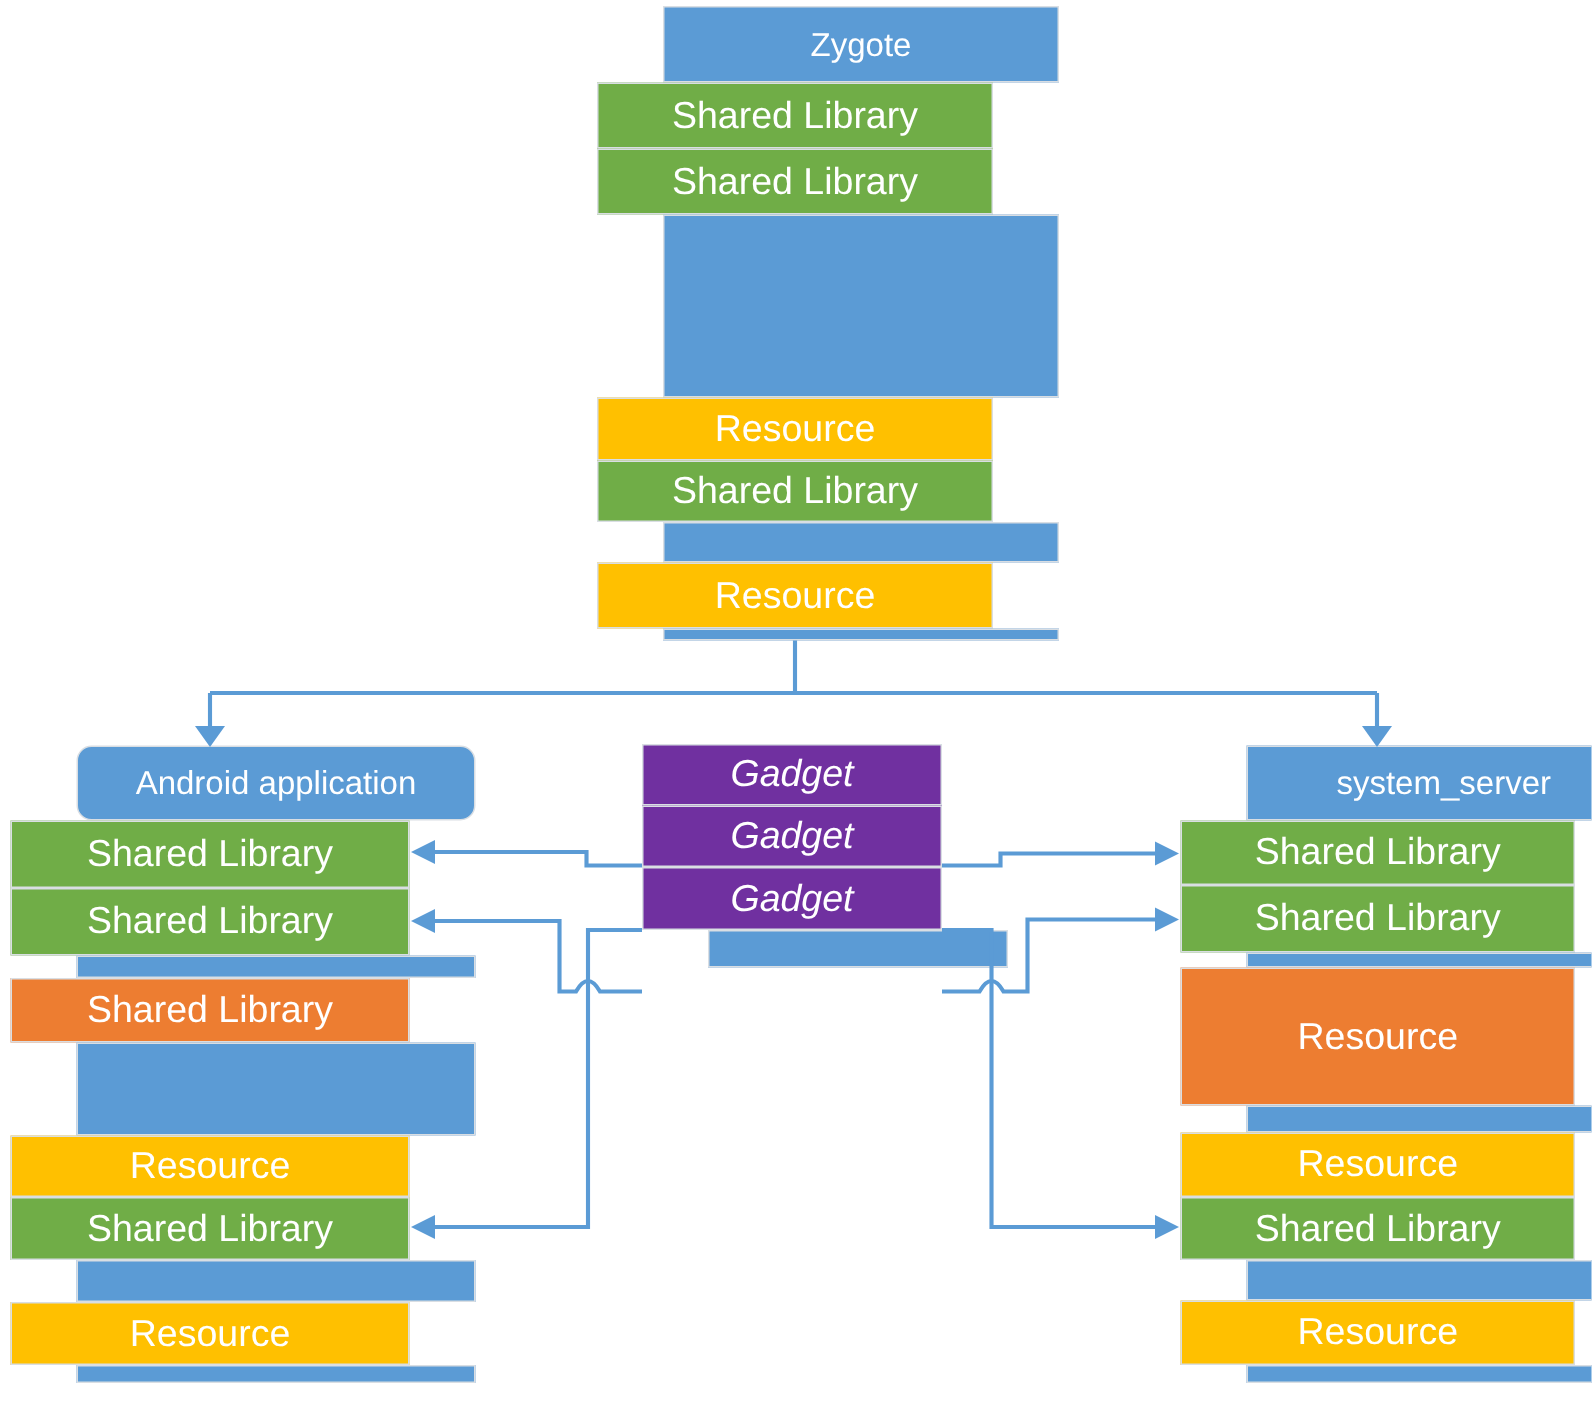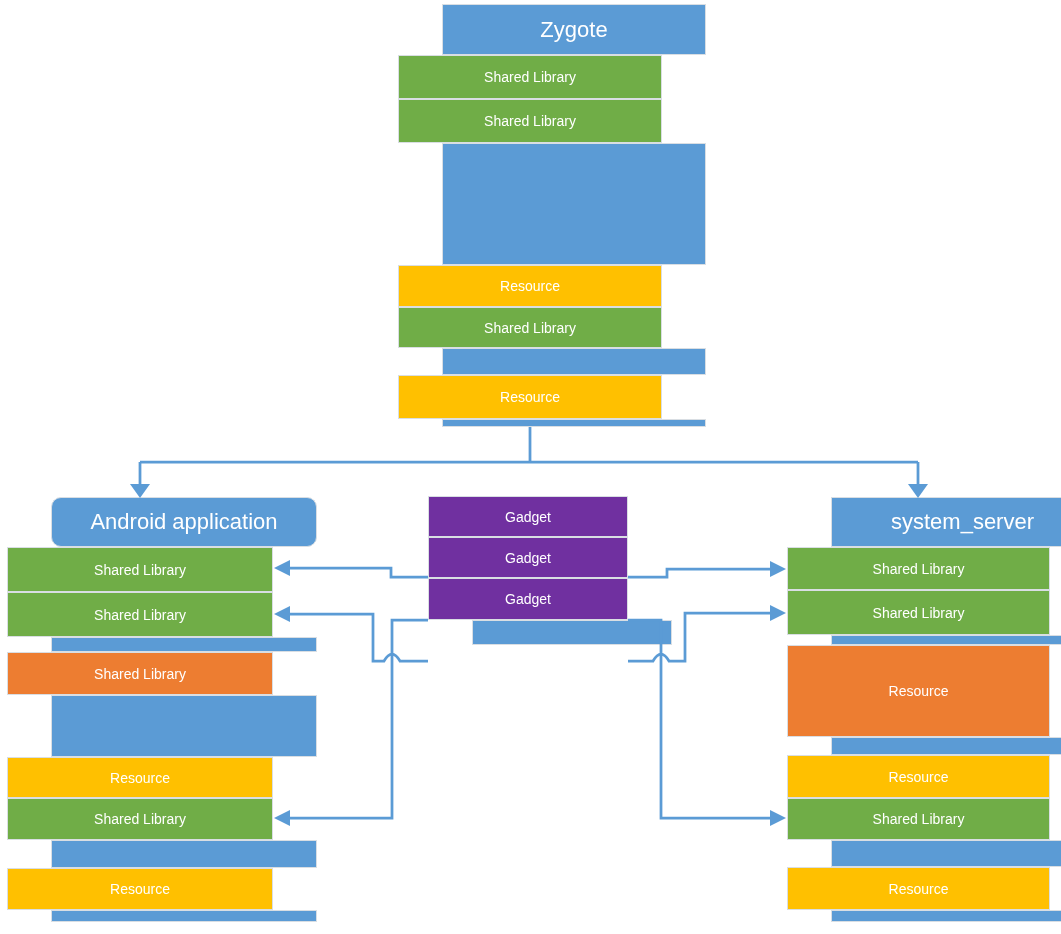--- a/index.html
+++ b/index.html
@@ -15,29 +15,29 @@
   html,body{margin:0;padding:0;background:#ffffff;}
   .canvas{
     position:relative;width:1061px;height:934px;overflow:hidden;
     font-family:"Liberation Sans", sans-serif;
   }
   .col{position:absolute;display:flex;flex-direction:column;}
   .row{
     box-sizing:border-box;width:100%;
     display:flex;align-items:center;justify-content:center;
     border:1px solid var(--row-border);
-    color:var(--text);font-size:14px;line-height:1;
+    color:var(--text);font-size:25px;line-height:1;
     white-space:nowrap;overflow:hidden;
   }
   .row.title{font-size:22px;}
   .blue{background:var(--process);margin-left:44px;}
   .green{background:var(--shared-library);}
   .yellow{background:var(--resource);}
   .orange{background:var(--resource-alt);}
-  .purple{background:var(--gadget);}
+  .purple{background:var(--gadget);font-style:italic;}
   .connectors{position:absolute;left:0;top:0;pointer-events:none;}
   .conn{fill:none;stroke:var(--connector);stroke-width:2.75px;}
   .arrowhead{fill:var(--connector);stroke:none;}
 </style>
 </head>
 <body>
 
 <div class="canvas">
 
   <div class="col" style="left:398px;top:4px;width:264px;">

